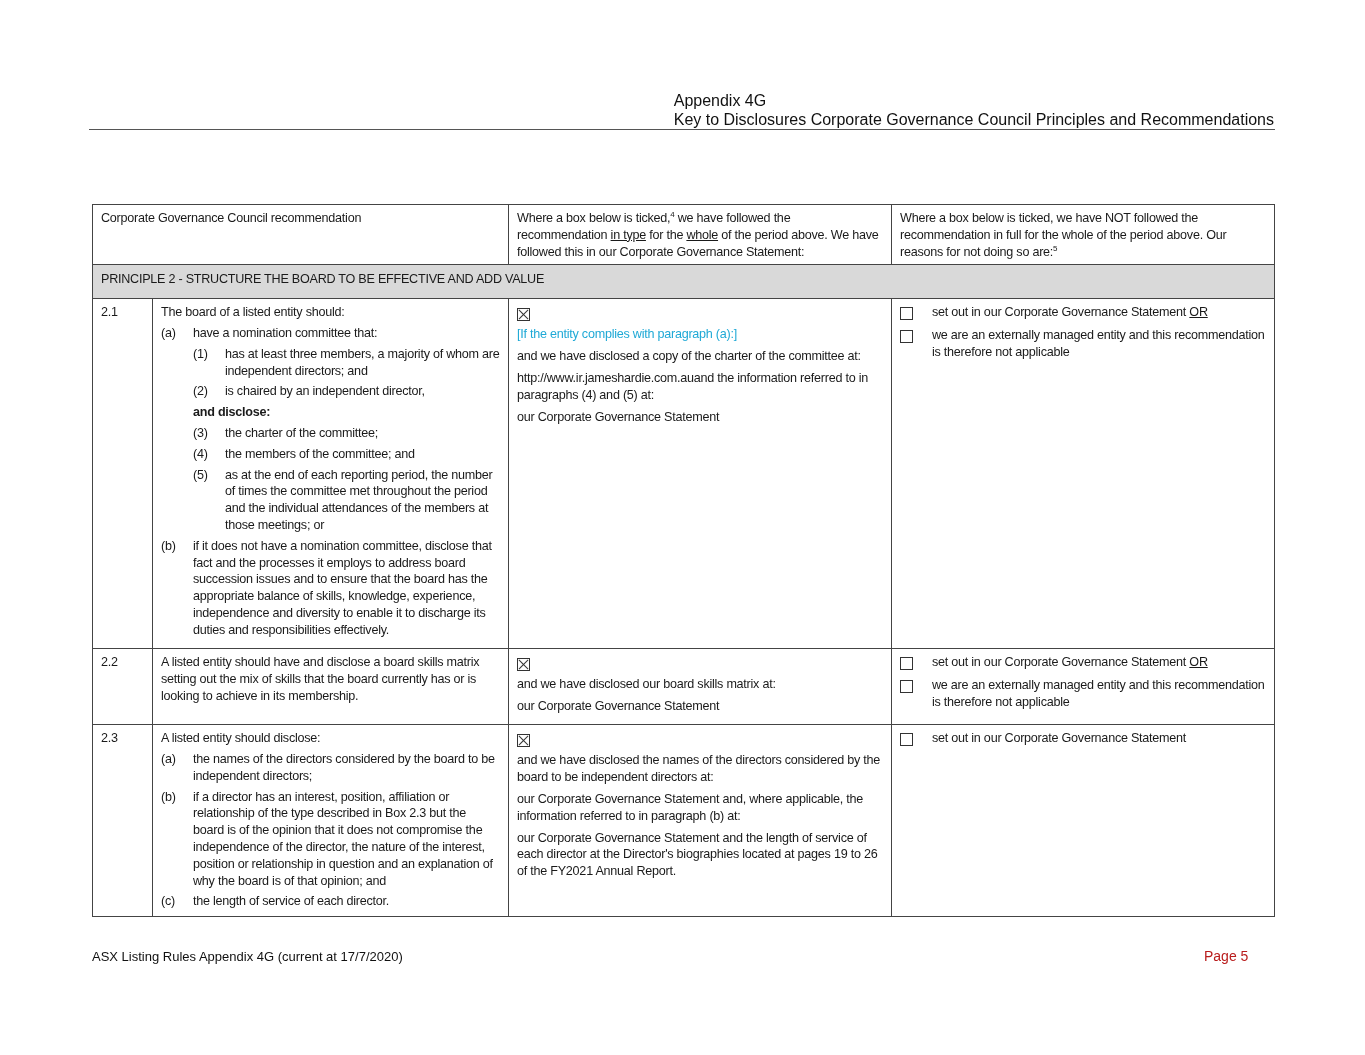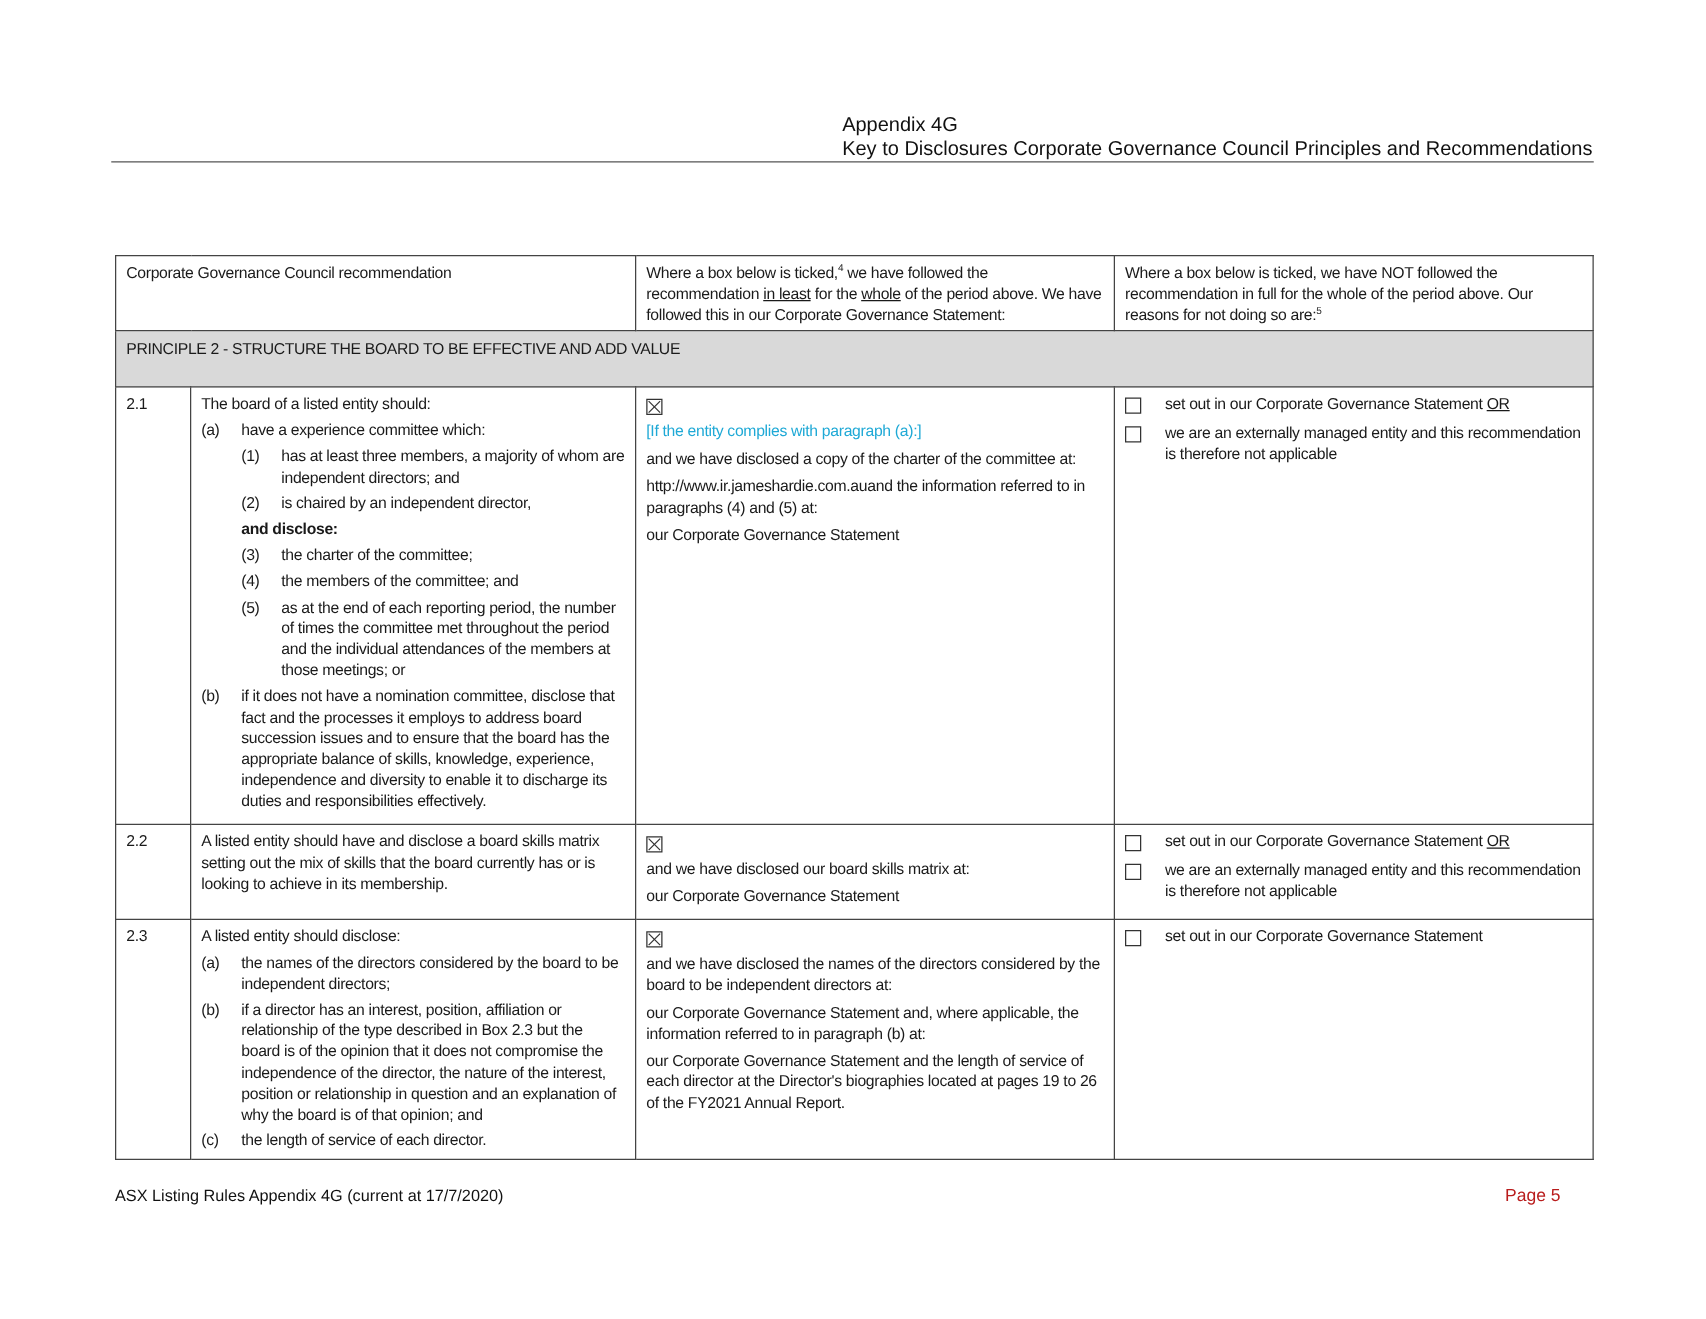--- a/index.html
+++ b/index.html
@@ -20,21 +20,21 @@
     position: absolute; left: 92px; top: 160px; width: 1182px;
     border-collapse: collapse; table-layout: fixed;
     font-size: 12.6px; line-height: 16.8px; margin-top: 44px;
   }
   table.grid td { border: 1px solid #444; vertical-align: top; padding: 5px 8px 4px 8px; letter-spacing: -0.25px; }
   col.c-num { width: 60px; }
   col.c-rec { width: 356px; }
   col.c-fol { width: 383px; }
   col.c-not { width: 383px; }
   tr.hdr td { height: 50px; }
-  tr.principle td { background: #d9d9d9; padding-top: 6px; padding-bottom: 21px; }
+  tr.principle td { background: #d9d9d9; padding-top: 6px; padding-bottom: 10px; }
   .u { text-decoration: underline; }
   sup { font-size: 8px; line-height: 0; vertical-align: super; }
   .intro { margin-bottom: 3px; }
   .item { display: flex; margin-top: 4px; }
   .item .lbl { width: 32px; flex: none; }
   .item .txt { flex: 1; }
   .sub { margin-left: 32px; }
   .plain-indent { margin-left: 32px; margin-top: 4px; font-weight: bold; }
   .box {
     display: inline-block; width: 11px; height: 11px; border: 1px solid #333;
@@ -73,34 +73,34 @@
 <table class="grid narrow">
   <colgroup>
       <col class="c-num">
       <col class="c-rec">
       <col class="c-fol">
       <col class="c-not">
     </colgroup>
   <tbody>
       <tr class="hdr">
     <td colspan="2"><span>Corporate Governance Council recommendation</span></td>
-    <td><span>Where a box below is ticked,</span><sup>4</sup><span> we have followed the recommendation </span><span class="u">in least</span><span> for the </span><span class="u">whole</span><span> of the period above. We have followed this in our Corporate Governance Statement:</span></td>
+    <td><span>Where a box below is ticked,</span><sup>4</sup><span> we have followed the recommendation </span><span class="u">in type</span><span> for the </span><span class="u">whole</span><span> of the period above. We have followed this in our Corporate Governance Statement:</span></td>
     <td><span>Where a box below is ticked, we have NOT followed the recommendation in full for the whole of the period above. Our reasons for not doing so are:</span><sup>5</sup></td>
   </tr>
   <tr class="principle">
     <td colspan="4">PRINCIPLE 2 - STRUCTURE THE BOARD TO BE EFFECTIVE AND ADD VALUE</td>
   </tr>
 
   <tr class="r21">
     <td>2.1</td>
     <td>
       <div class="intro">The board of a listed entity should:</div>
       <div class="item">
             <span class="lbl">(a)</span>
-            <span class="txt">have a experience committee which:</span>
+            <span class="txt">have a nomination committee that:</span>
           </div>
       <div class="item sub">
             <span class="lbl">(1)</span>
             <span class="txt">has at least three members, a majority of whom are independent directors; and</span>
           </div>
       <div class="item sub">
             <span class="lbl">(2)</span>
             <span class="txt">is chaired by an independent director,</span>
           </div>
       <div class="plain-indent">and disclose:</div>

